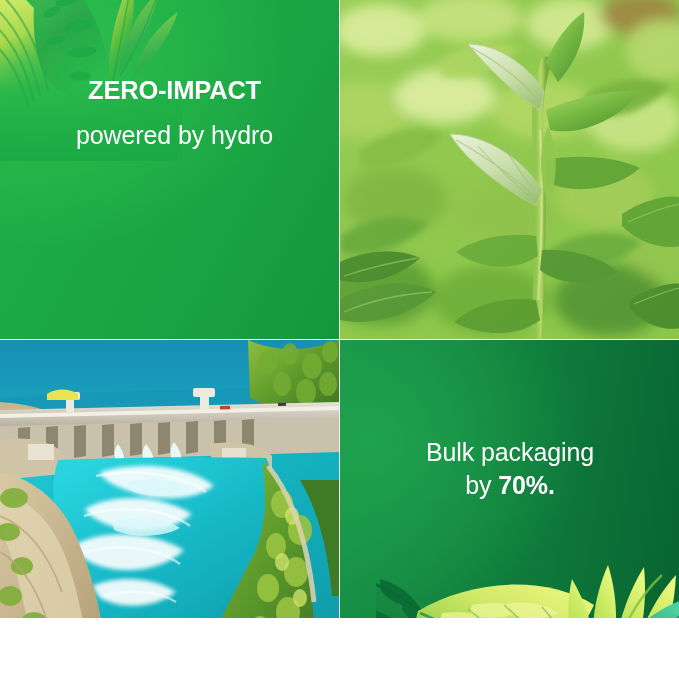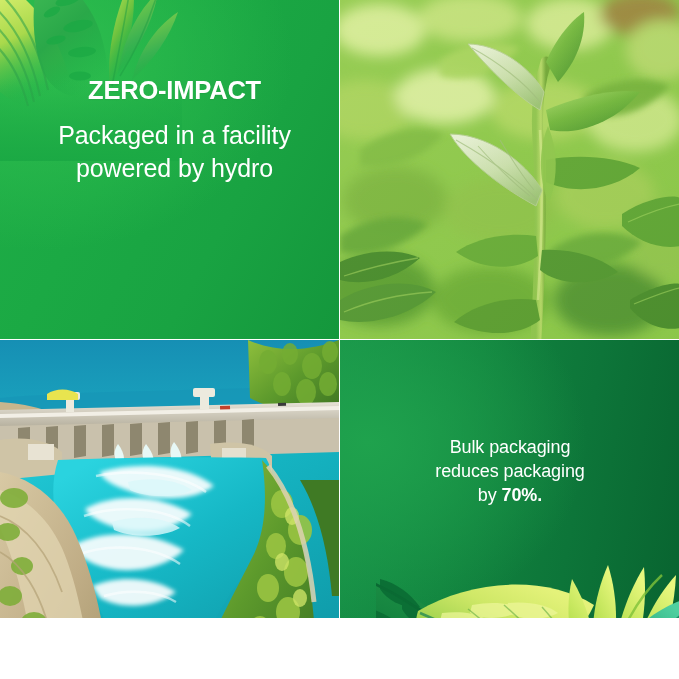--- a/index.html
+++ b/index.html
@@ -95,21 +95,21 @@
     left: 0;
     right: 0;
     top: 96px;
     padding: 0 22px;
     text-align: center;
     z-index: 4;
   }
   .br-copy {
     color: #ffffff;
     font-weight: 400;
-    font-size: 18px;
+    font-size: 25px;
     line-height: 1.33;
     letter-spacing: -0.1px;
     margin: 0;
   }
   .br-copy .bc-line { display: block; }
   .br-copy b { font-weight: 700; }
 
   
   .leaf-layer { position: absolute; z-index: 2; pointer-events: none; }
   .leaf-tl { left: -18px; top: -14px; width: 200px; height: 175px; }
@@ -183,21 +183,20 @@
           <stop offset="1" stop-color="#1BA944" stop-opacity="1"></stop>
         </linearGradient>
       </defs>
     </svg>
 
     <div class="tl-content">
       <h1 class="headline">
         <span class="hl-line">ZERO-IMPACT</span>
       </h1>
       <p class="body-copy">
-        <span class="bc-line">Packaged in a facility</span>
         <span class="bc-line">powered by hydro</span>
       </p>
     </div>
   </div>
 
   <div class="panel panel-tr">
     <svg class="tea-canvas" viewBox="0 0 340 339" preserveAspectRatio="none">
       <defs>
         <linearGradient id="tgBlurA" x1="0" y1="0" x2="1" y2="1">
           <stop offset="0" stop-color="#cfe88a" stop-opacity="0.9"></stop>
@@ -438,21 +437,20 @@
 
       <path d="M268 126 C 294 158, 308 206, 314 262" stroke="#ded2b0" stroke-width="5" fill="none" opacity="0.85"></path>
     </svg>
   </div>
 
   <div class="panel panel-br">
 
     <div class="br-content">
       <p class="br-copy">
         <span class="bc-line">Bulk packaging</span>
-        <span class="bc-line">reduces packaging</span>
         <span class="bc-line"><span>by </span><b>70%.</b></span>
       </p>
     </div>
 
     <svg class="leaf-layer leaf-br" viewBox="0 0 310 175">
       <defs>
         <linearGradient id="brA" x1="0" y1="1" x2="0.5" y2="0">
           <stop offset="0" stop-color="#0d7a3a"></stop>
           <stop offset="1" stop-color="#1d8f45"></stop>
         </linearGradient>

